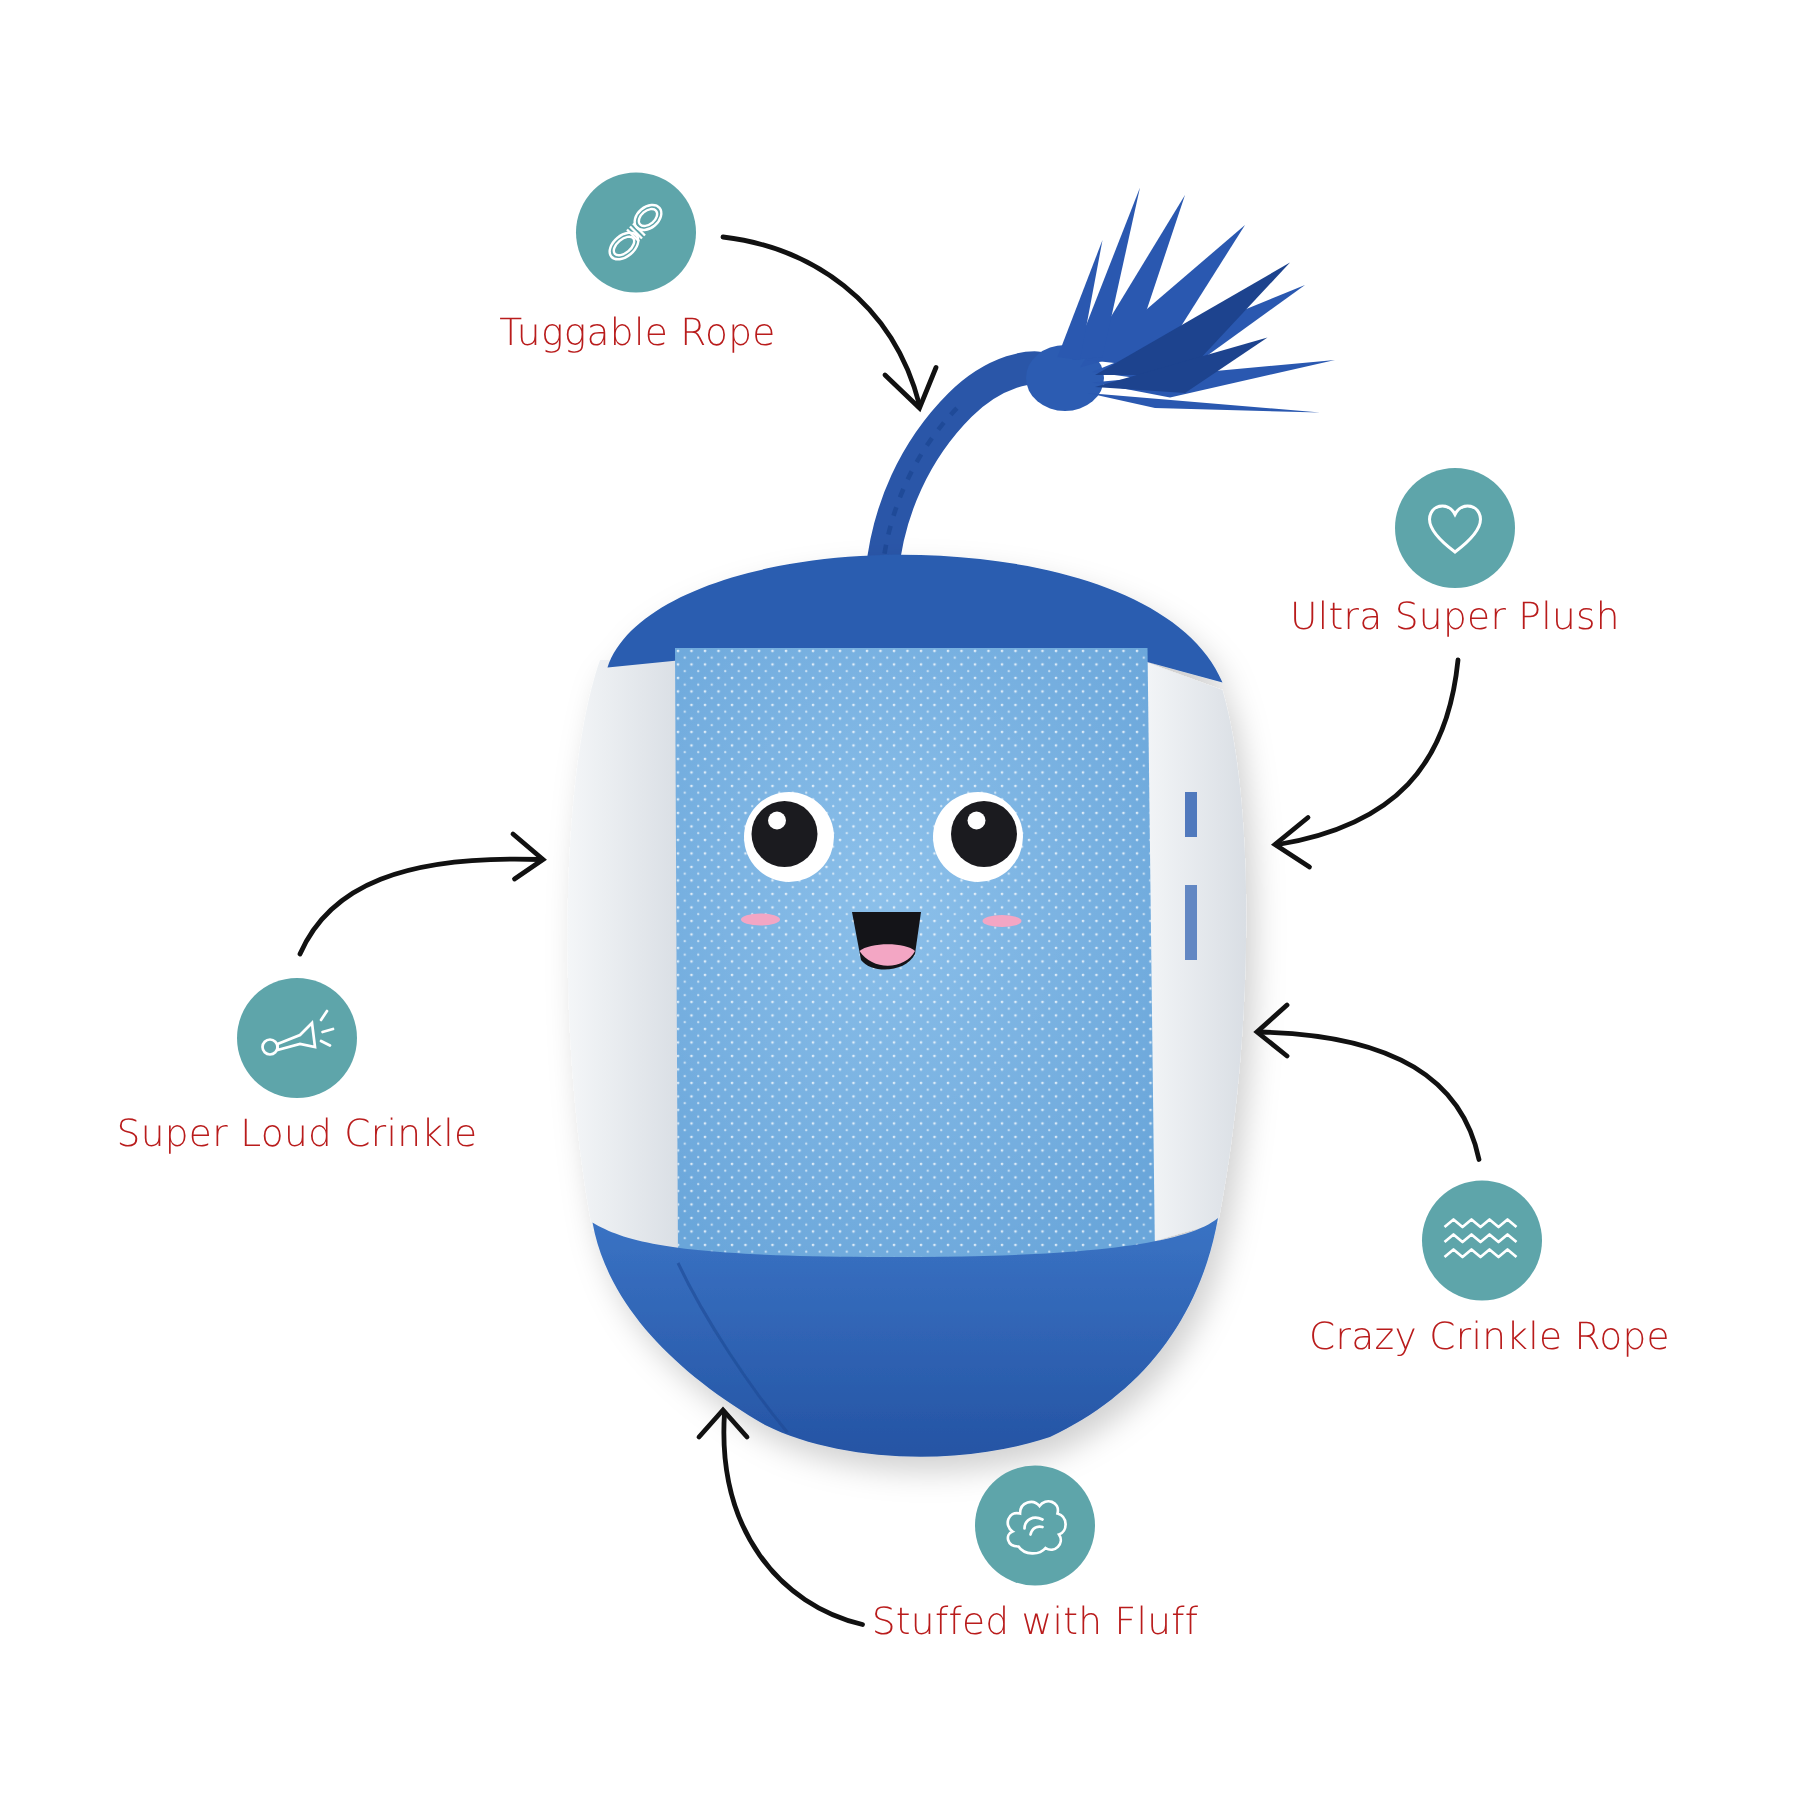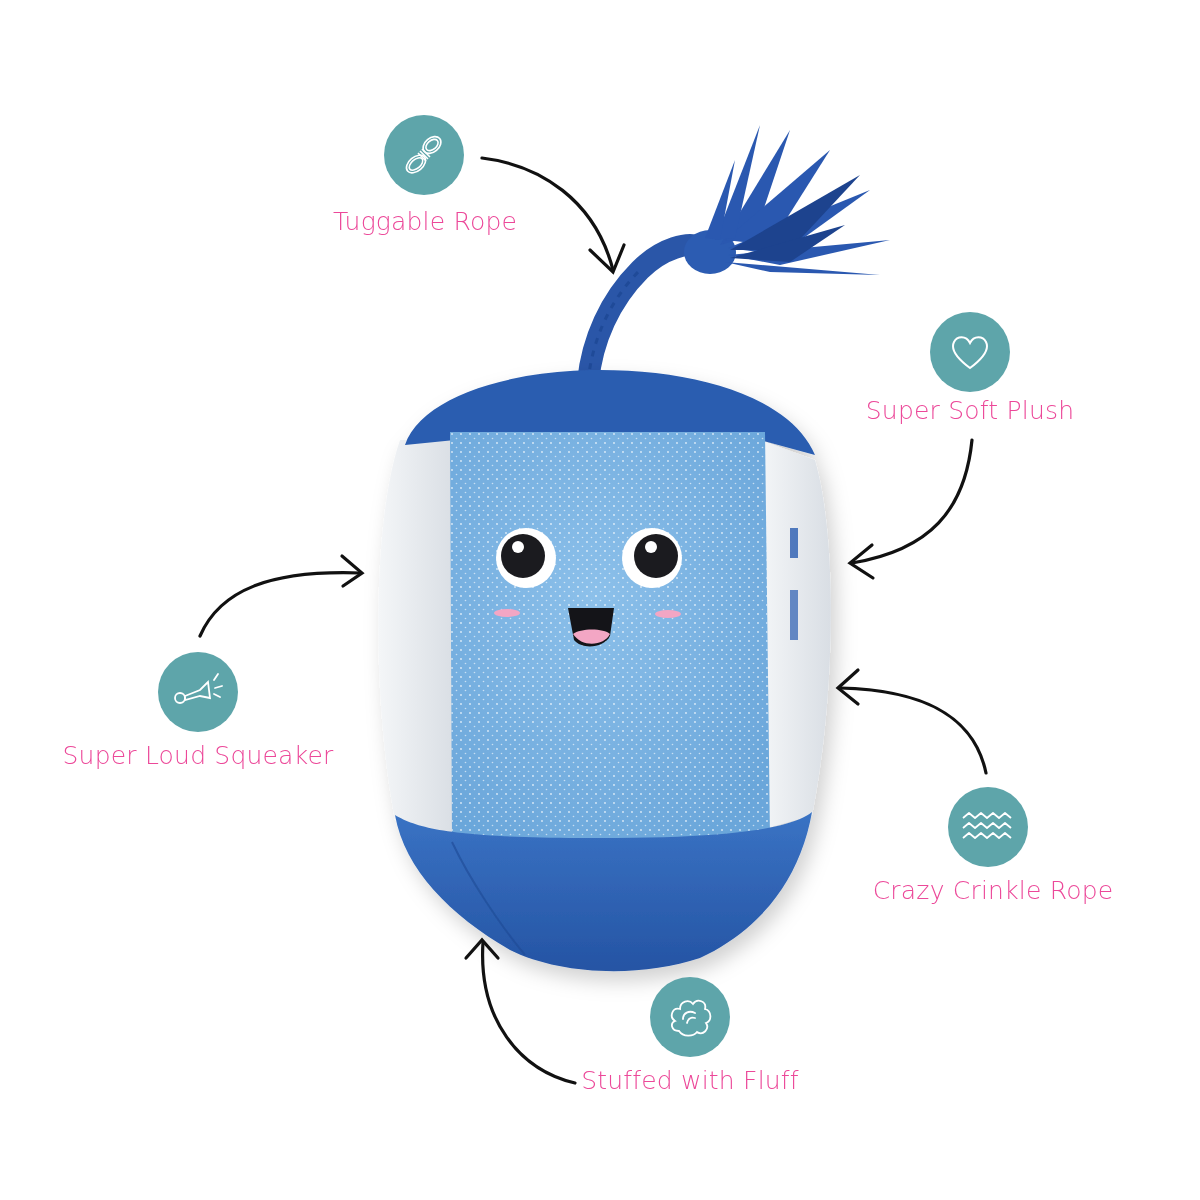--- a/index.html
+++ b/index.html
@@ -5,21 +5,21 @@
   html, body { margin: 0; padding: 0; background: #ffffff; }
   body { width: 1200px; height: 1200px; position: relative; overflow: hidden;
          font-family: "DejaVu Sans", sans-serif; }
   .stage { position: absolute; left: 0; top: 0; width: 1200px; height: 1200px; }
   .feature { position: absolute; }
   .icon-circle {
     position: absolute; width: 80px; height: 80px; border-radius: 50%;
     background: #5ea5aa; display: flex; align-items: center; justify-content: center;
   }
   .label {
-    position: absolute; white-space: nowrap; color: #ec4899;
+    position: absolute; white-space: nowrap; color: #b91c1c;
     font-family: "DejaVu Sans", sans-serif; font-size: 25px; font-weight: 300;
     letter-spacing: 0.2px; transform: translateX(-50%);
     font-stretch: condensed;
   }
   svg.arrows { position: absolute; left: 0; top: 0; }
   svg.toy { position: absolute; left: 0; top: 0; }
 </style>
 </head>
 <body>
 
@@ -131,34 +131,34 @@
     </div>
     <div class="label" style="left:425px; top:207px;">Tuggable Rope</div>
   </div>
 
   <div class="feature">
     <div class="icon-circle" style="left:930px; top:312px;">
       <svg width="44" height="40" viewBox="0 0 44 40">
         <path d="M22 36 C 6 24, 3 16, 6 10 C 9 4, 18 3, 22 11 C 26 3, 35 4, 38 10 C 41 16, 38 24, 22 36 Z" stroke="#fff" stroke-width="2" fill="none"></path>
       </svg>
     </div>
-    <div class="label" style="left:970px; top:396px;">Super Soft Plush</div>
+    <div class="label" style="left:970px; top:396px;">Ultra Super Plush</div>
   </div>
 
   <div class="feature">
     <div class="icon-circle" style="left:158px; top:652px;">
       <svg width="56" height="40" viewBox="0 0 56 40">
         <g stroke="#fff" stroke-width="1.8" fill="none" stroke-linecap="round">
           <circle cx="10" cy="26" r="5"></circle>
           <path d="M15 24 L 30 18 L 38 10 L 40 26 L 30 24 L 15 28 Z"></path>
           <path d="M44 8 L 48 2 M 45 16 L 52 14 M 44 22 L 50 25"></path>
         </g>
       </svg>
     </div>
-    <div class="label" style="left:198px; top:741px;">Super Loud Squeaker</div>
+    <div class="label" style="left:198px; top:741px;">Super Loud Crinkle</div>
   </div>
 
   <div class="feature">
     <div class="icon-circle" style="left:948px; top:787px;">
       <svg width="54" height="34" viewBox="0 0 54 34">
         <g stroke="#fff" stroke-width="1.8" fill="none" stroke-linejoin="round">
           <path d="M2 8 L 8 3 L 14 8 L 20 3 L 26 8 L 32 3 L 38 8 L 44 3 L 50 8"></path>
           <path d="M2 18 L 8 13 L 14 18 L 20 13 L 26 18 L 32 13 L 38 18 L 44 13 L 50 18"></path>
           <path d="M2 28 L 8 23 L 14 28 L 20 23 L 26 28 L 32 23 L 38 28 L 44 23 L 50 28"></path>
         </g>

